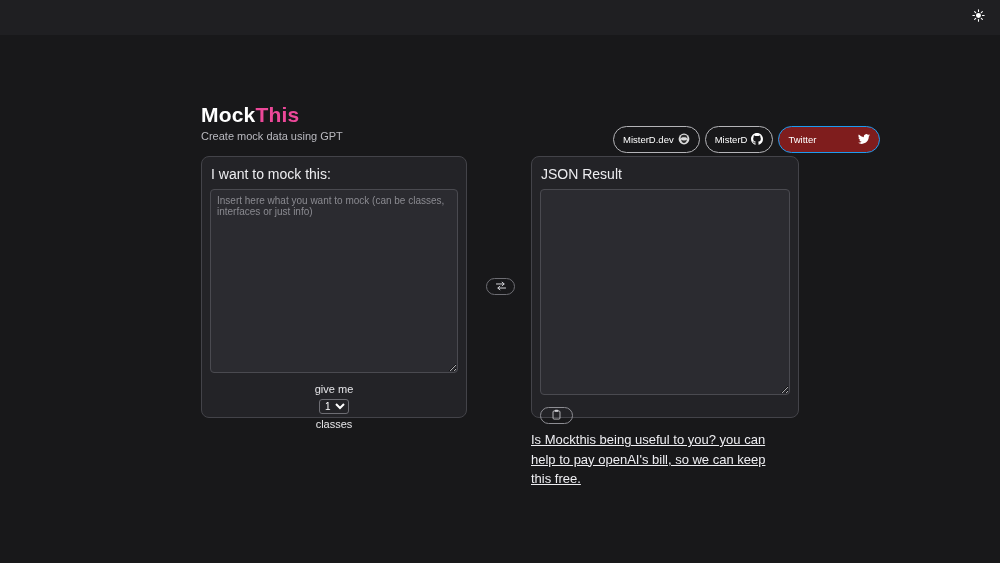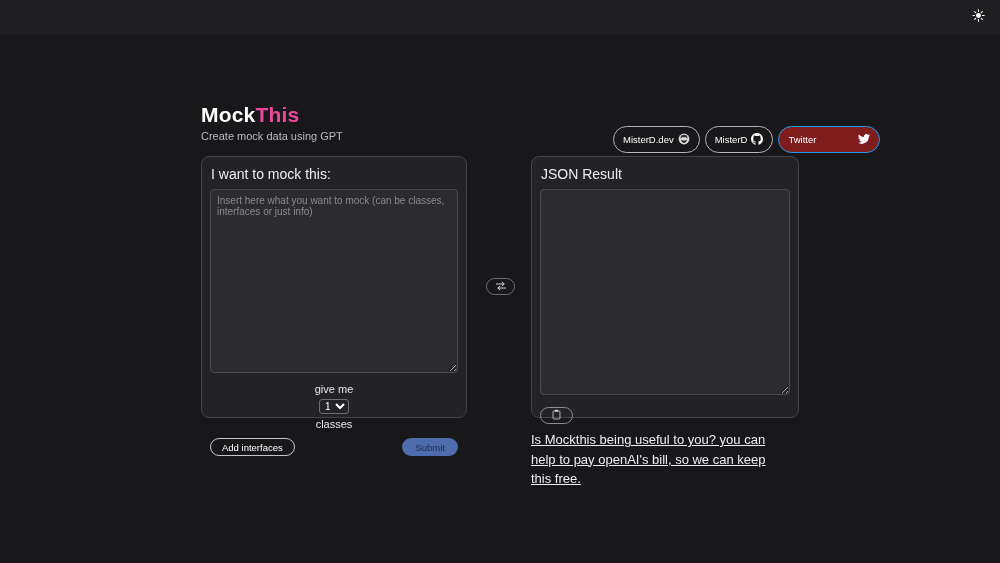--- a/index.html
+++ b/index.html
@@ -142,24 +142,20 @@
 <section class="card card-left">
   <h2>I want to mock this:</h2>
   <textarea placeholder="Insert here what you want to mock (can be classes, interfaces or just info)" style=""></textarea>
   <div class="examples-row">
     <span>give me</span>
     <select>
       <option selected="">1</option>
     </select>
     <span>classes</span>
   </div>
-  <div class="actions-row">
-    <button class="outline-pill">Add interfaces</button>
-    <button class="submit-pill">Submit</button>
-  </div>
 </section>
 
 <button class="swap-btn">
   <span>
     <svg width="14" height="10" viewBox="0 0 20 13" fill="none" stroke="#d8d8dc" stroke-width="1.4" stroke-linecap="round" stroke-linejoin="round">
       <path d="M3.5 3.6h10.5"></path>
         <path d="M11.6 1.1l3 2.5-3 2.5"></path>
       <path d="M16.5 9.4H6"></path>
         <path d="M8.4 6.9l-3 2.5 3 2.5"></path>
     </svg>

